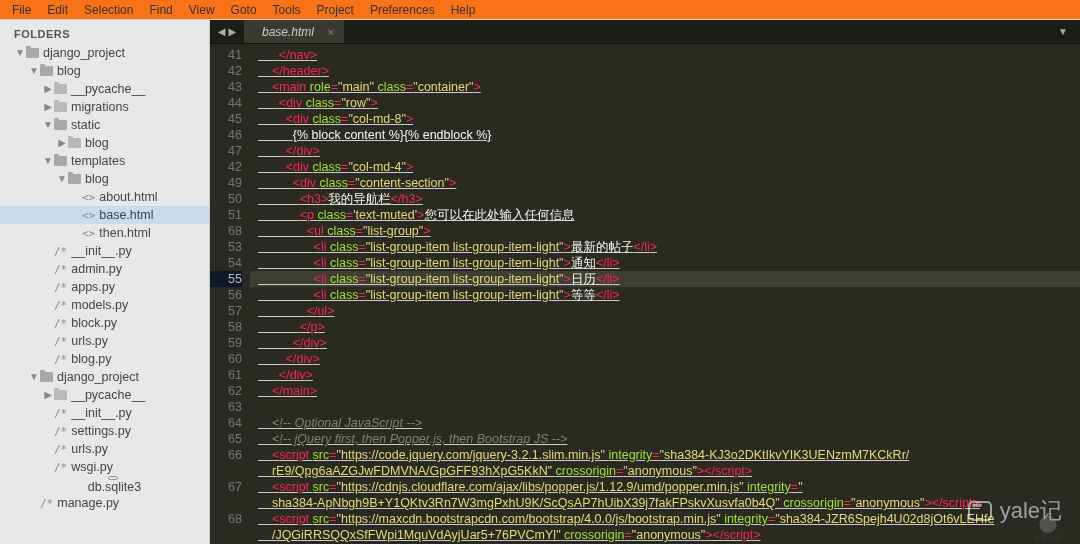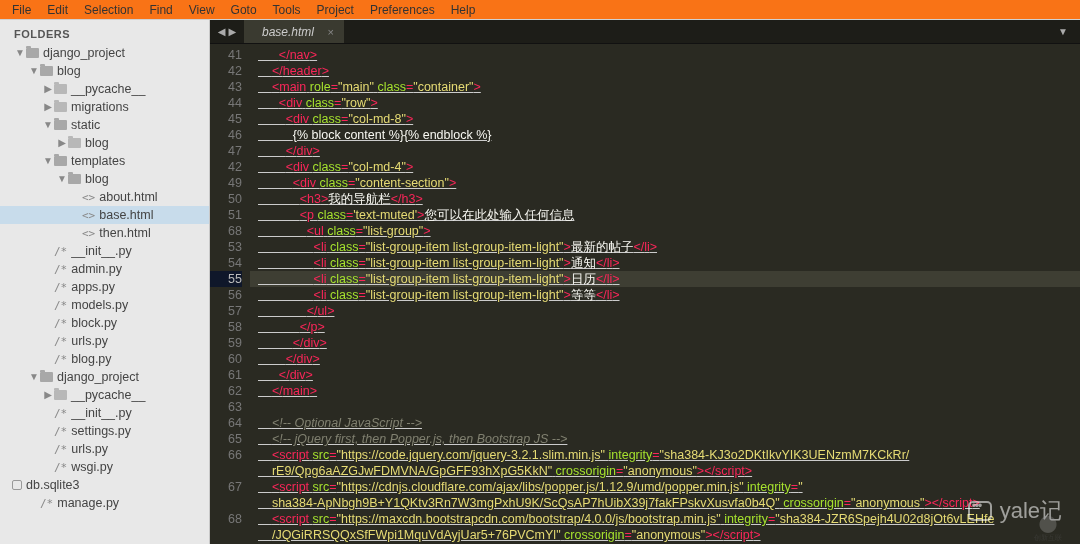--- a/index.html
+++ b/index.html
@@ -177,21 +177,21 @@
         <div class="tree-item" style="padding-left: 42px;">
           <span class="tw"></span>
           <span class="ic-py">/*</span>
           <span>urls.py</span>
         </div>
         <div class="tree-item" style="padding-left: 42px;">
           <span class="tw"></span>
           <span class="ic-py">/*</span>
           <span>wsgi.py</span>
         </div>
-        <div class="tree-item" style="">
+        <div class="tree-item" style="padding-left: 28px; flex-direction: column;">
           <span class="tw"></span>
           <span class="ic-db"></span>
           <span>db.sqlite3</span>
         </div>
         <div class="tree-item" style="padding-left: 28px;">
           <span class="tw"></span>
           <span class="ic-py">/*</span>
           <span>manage.py</span>
         </div>
       </div>

